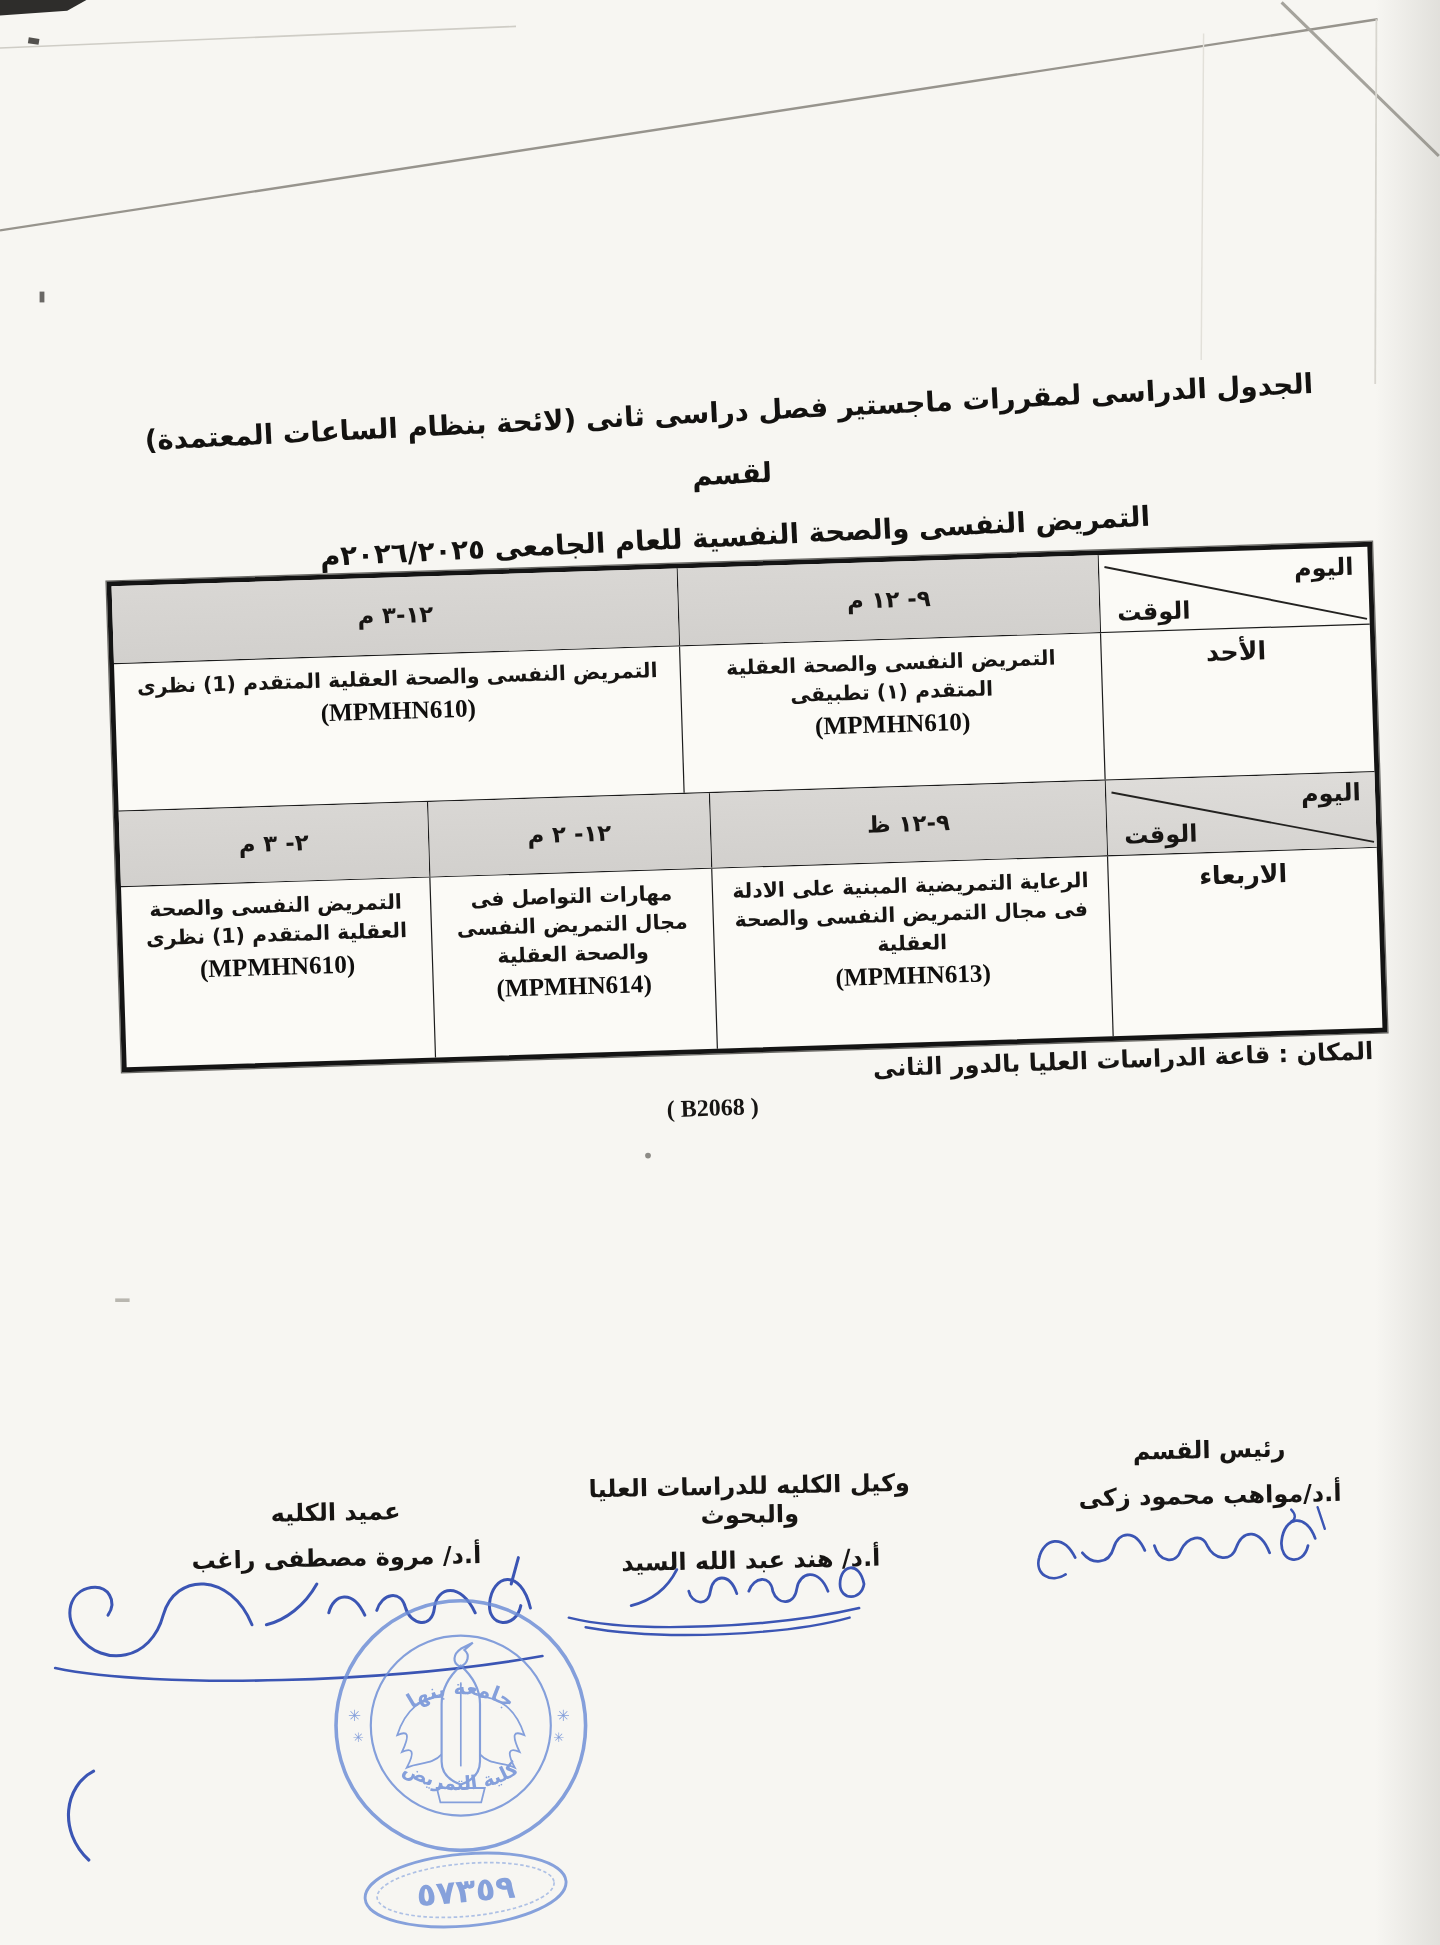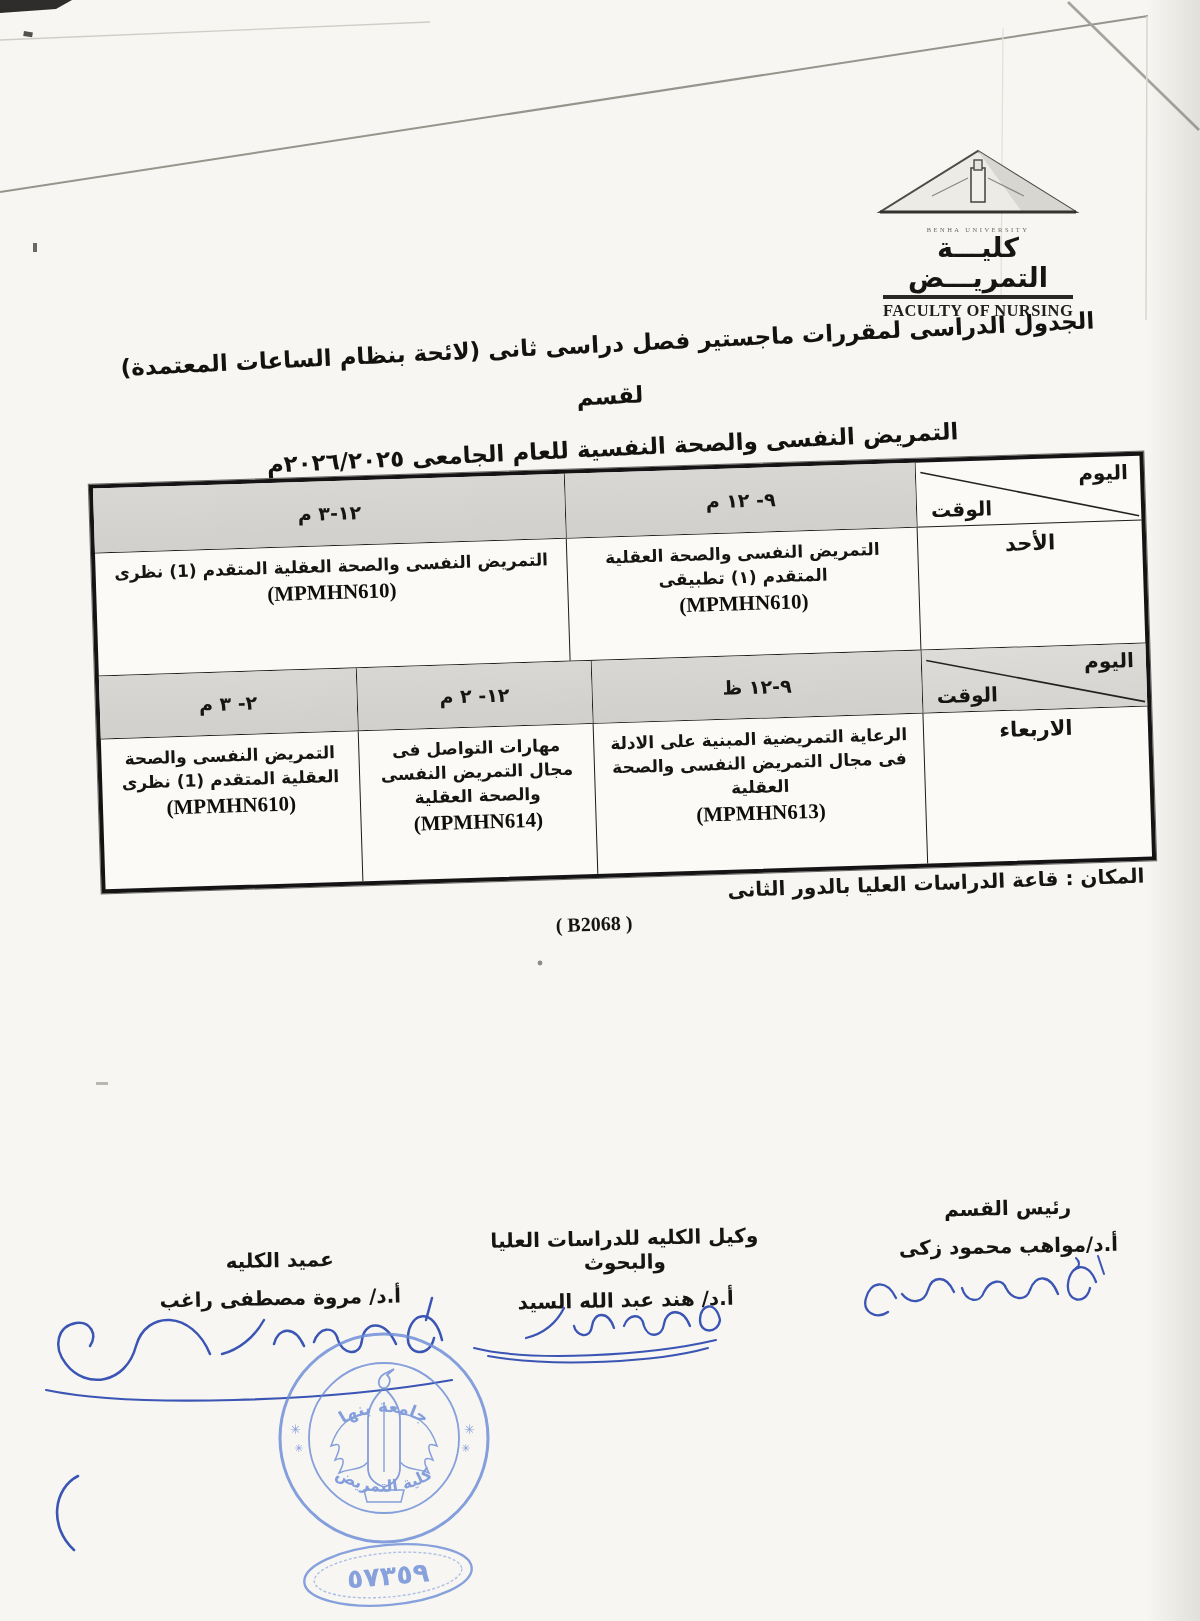--- a/index.html
+++ b/index.html
@@ -74,35 +74,20 @@
     <line x1="1003" y1="28" x2="1001" y2="300" stroke="#e2e0d9" stroke-width="1.2"></line>
     <rect x="24" y="31" width="9" height="5" fill="#53514e" transform="rotate(9 24 31)"></rect>
     <rect x="33" y="243" width="4" height="9" fill="#6a6865"></rect>
     <rect x="899" y="764" width="4" height="10" fill="#55534f"></rect>
     <rect x="908" y="768" width="3" height="5" fill="#6b6966"></rect>
     <circle cx="540" cy="963" r="2.4" fill="#8d8b86"></circle>
     <rect x="96" y="1082" width="12" height="3" fill="#b9b7b0"></rect>
   </svg>
   <div class="abs right-shade"></div>
 
-  <div class="abs logo">
-    <svg width="212" height="74" viewBox="0 0 212 74">
-      <polygon points="106,3 204,64 8,64" fill="#edebe6" stroke="#4d4b47" stroke-width="2"></polygon>
-      <polygon points="106,3 204,64 150,64" fill="#d8d6d0" stroke="none"></polygon>
-      <line x1="8" y1="64" x2="204" y2="64" stroke="#35332f" stroke-width="3"></line>
-      <rect x="99" y="20" width="14" height="34" fill="#f2f0ea" stroke="#4d4b47" stroke-width="1.6"></rect>
-      <rect x="102" y="12" width="8" height="10" fill="#e6e4de" stroke="#4d4b47" stroke-width="1.4"></rect>
-      <line x1="60" y1="48" x2="96" y2="30" stroke="#8a8882" stroke-width="1.2"></line>
-      <line x1="152" y1="48" x2="116" y2="30" stroke="#8a8882" stroke-width="1.2"></line>
-    </svg>
-    <div class="logo-univ">BENHA UNIVERSITY</div>
-    <div class="logo-ar">كليـــة التمريـــض</div>
-    <div class="logo-rule"></div>
-    <div class="logo-en">FACULTY OF NURSING</div>
-  </div>
 
   <div class="abs title">
     <div>الجدول الدراسى لمقررات ماجستير فصل دراسى ثانى (لائحة بنظام الساعات المعتمدة) لقسم</div>
     <div>التمريض النفسى والصحة النفسية للعام الجامعى ٢٠٢٦/٢٠٢٥م</div>
   </div>
 
   <div class="abs tbl">
 
     <div class="row" style="grid-template-columns:21.5% 33.5% 45%;height:64px;">
       <div class="cell corner">

